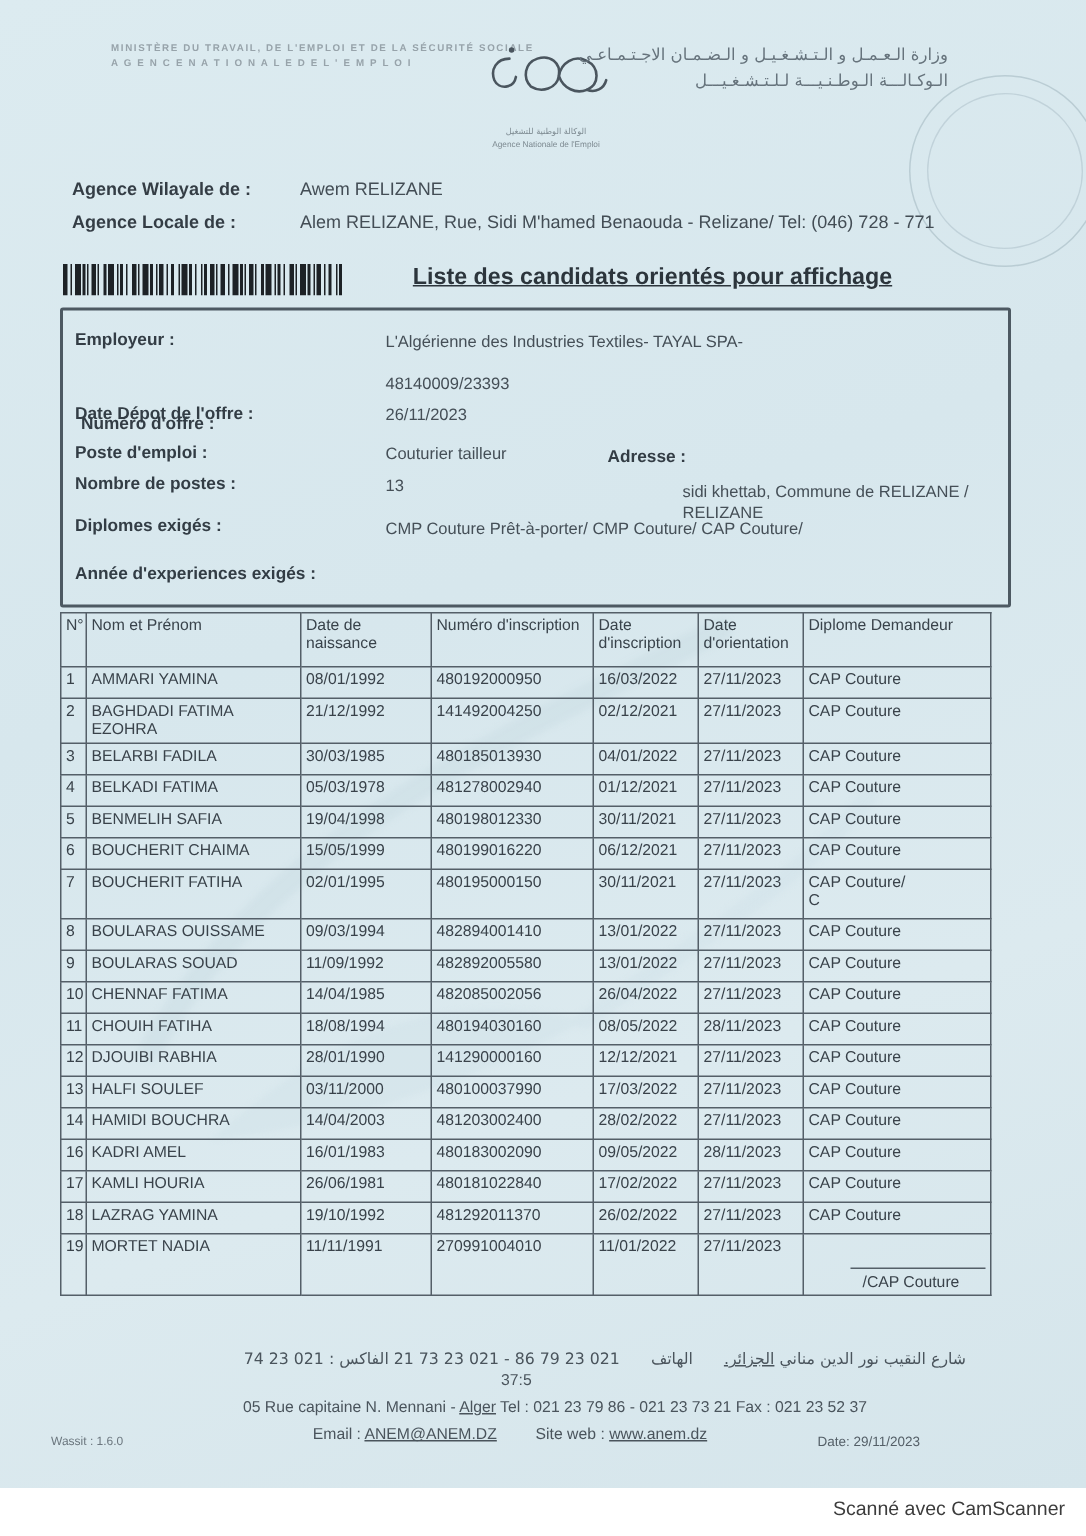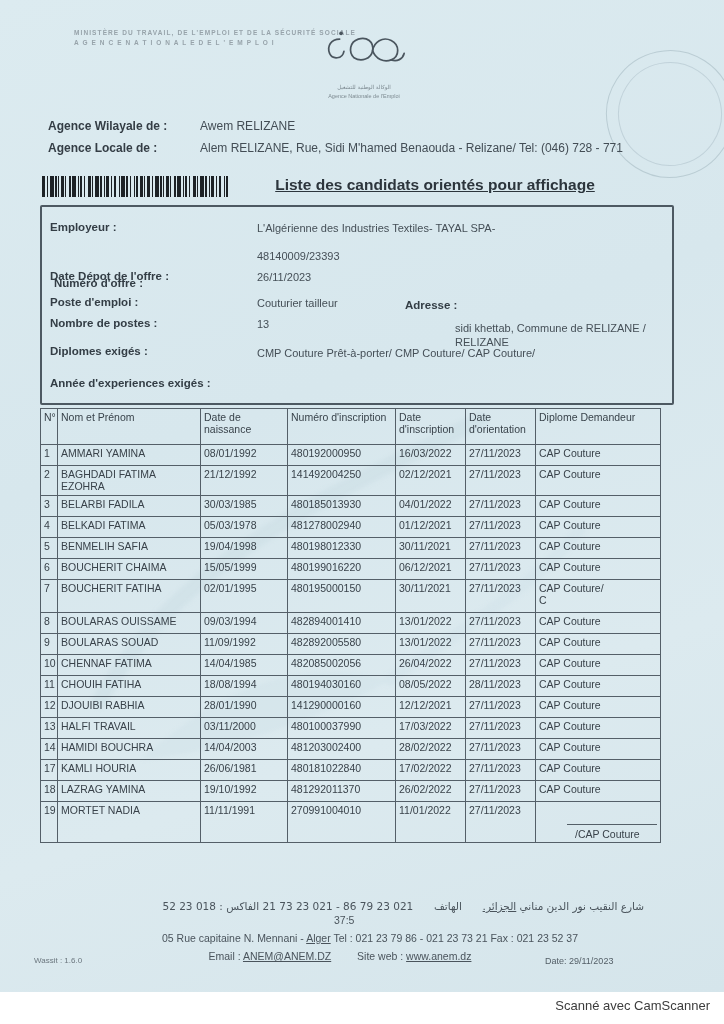--- a/index.html
+++ b/index.html
@@ -94,20 +94,24 @@
         <circle cx="28" cy="10" r="2.6" fill="#4a555e" stroke="none"></circle>
         <path d="M46 44 C 38 36, 40 22, 52 18 C 64 14, 74 22, 72 34 C 70 46, 56 50, 46 44 Z"></path>
         <path d="M72 34 C 74 22, 86 14, 98 20 C 110 26, 110 42, 98 47 C 88 51, 76 46, 72 34 Z"></path>
         <path d="M98 47 C 106 50, 114 46, 116 38"></path>
       </g>
     </svg>
     <div class="logo-cap ar">الوكالة الوطنية للتشغيل</div>
     <div class="logo-cap">Agence Nationale de l'Emploi</div>
   </div>
 
+  <div class="ar-head ar" dir="rtl">
+    <div>وزارة الـعـمـل و الـتـشـغـيـل و الـضـمـان الاجـتـمـاعـي</div>
+    <div>الـوكـالـــة الـوطـنـيـــة لـلـتـشـغـيـــل</div>
+  </div>
 
   <div class="agency-label" style="top:119px;">Agence Wilayale de :</div>
   <div class="agency-value" style="top:119px;">Awem RELIZANE</div>
   <div class="agency-label" style="top:141px;">Agence Locale de :</div>
   <div class="agency-value" style="top:141px;">Alem RELIZANE, Rue,  Sidi M'hamed Benaouda - Relizane/ Tel: (046) 728 - 771</div>
 
   <svg class="barcode" width="186" height="21" viewBox="0 0 186 21">
     <line x1="0" y1="10.5" x2="186" y2="10.5" stroke="#1d2226" stroke-width="21" stroke-dasharray="3 2 1 2 4 1 2 1 1 2 3 1 1 3 2 1 4 2 1 1 2 2 1 3 3 1 1 2 4 1 2 2 1 1 3 2 1 2 2 3 1 1 4 1 2 2 1 3 1 1 2 2 3 1 1 2"></line>
   </svg>
   <div class="doc-title">Liste des candidats orientés pour affichage</div>
@@ -264,34 +268,43 @@
             <td class="c-n">12</td>
             <td class="c-name">DJOUIBI RABHIA</td>
             <td class="c-birth">28/01/1990</td>
             <td class="c-num">141290000160</td>
             <td class="c-insc">12/12/2021</td>
             <td class="c-orient">27/11/2023</td>
             <td class="c-dip">CAP Couture</td>
           </tr>
           <tr>
             <td class="c-n">13</td>
-            <td class="c-name">HALFI TRAVAIL</td>
+            <td class="c-name">HALFI SOULEF</td>
             <td class="c-birth">03/11/2000</td>
             <td class="c-num">480100037990</td>
             <td class="c-insc">17/03/2022</td>
             <td class="c-orient">27/11/2023</td>
             <td class="c-dip">CAP Couture</td>
           </tr>
           <tr>
             <td class="c-n">14</td>
             <td class="c-name">HAMIDI BOUCHRA</td>
             <td class="c-birth">14/04/2003</td>
             <td class="c-num">481203002400</td>
             <td class="c-insc">28/02/2022</td>
             <td class="c-orient">27/11/2023</td>
+            <td class="c-dip">CAP Couture</td>
+          </tr>
+          <tr>
+            <td class="c-n">16</td>
+            <td class="c-name">KADRI AMEL</td>
+            <td class="c-birth">16/01/1983</td>
+            <td class="c-num">480183002090</td>
+            <td class="c-insc">09/05/2022</td>
+            <td class="c-orient">28/11/2023</td>
             <td class="c-dip">CAP Couture</td>
           </tr>
           <tr>
             <td class="c-n">17</td>
             <td class="c-name">KAMLI HOURIA</td>
             <td class="c-birth">26/06/1981</td>
             <td class="c-num">480181022840</td>
             <td class="c-insc">17/02/2022</td>
             <td class="c-orient">27/11/2023</td>
             <td class="c-dip">CAP Couture</td>
@@ -319,21 +332,21 @@
   </div>
 
   <div class="ar-footer ar">
     <span>شارع النقيب نور الدين مناني</span>
     <span class="u">الجزائر.</span>
     <span class="gap"></span>
     <span>الهاتف</span>
     <span class="gap"></span>
     <span dir="ltr">21 73 23 021 - 86 79 23 021</span>
     <span>الفاكس :</span>
-    <span dir="ltr">52 23 018</span>
+    <span dir="ltr">74 23 021</span>
   </div>
   <div class="ar-footer-l2">37:5</div>
 
   <div class="fr-footer">
     <span>05 Rue capitaine N. Mennani - </span><span class="u">Alger</span><span>  Tel : 021 23 79 86 - 021 23 73 21  Fax : 021 23 52 37</span>
   </div>
 
   <div class="email-line">
     <span>Email : </span><span class="u">ANEM@ANEM.DZ</span>
     <span style="display:inline-block;width:20px;"></span>

